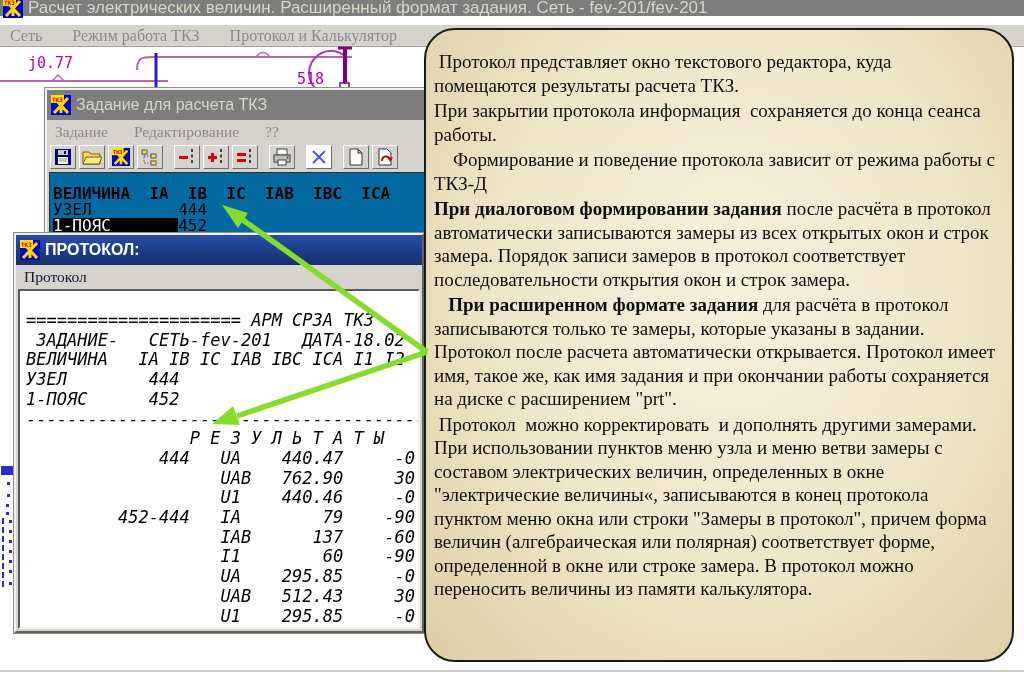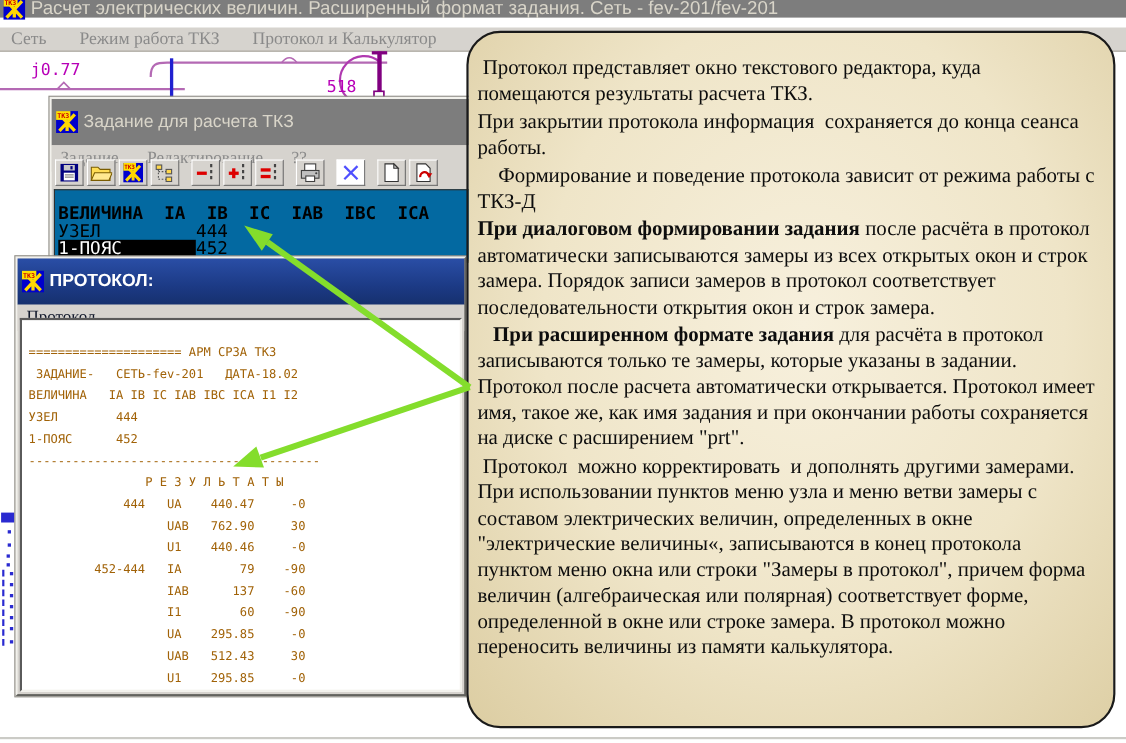--- a/index.html
+++ b/index.html
@@ -9,21 +9,21 @@
 
   
   #main-titlebar{left:0;top:0;width:1024px;height:16px;background:#7d7d7d;display:flex;align-items:center;gap:5px;padding-left:3px;box-sizing:border-box;}
   #main-titlebar .ttl{color:#d9d5c9;font-size:17px;white-space:nowrap;}
   #main-menubar{left:0;top:25px;width:1024px;height:22px;background:#d6d3ce;border-bottom:1px solid #a8a49c;display:flex;align-items:center;gap:30px;padding-left:10px;box-sizing:border-box;}
   #main-menubar .mi{color:#8a8a8a;font-size:16px;font-family:"Liberation Serif",serif;white-space:nowrap;}
 
   
   .win{position:absolute;background:#d6d3ce;border-top:2px solid #f2f1ec;border-left:2px solid #f2f1ec;
        border-right:2px solid #62625e;border-bottom:2px solid #62625e;outline:1px solid #8f8d86;box-sizing:border-box;}
-  .tbar{height:42px;display:flex;align-items:center;gap:5px;padding:0 4px;}
+  .tbar{height:30px;display:flex;align-items:center;gap:5px;padding:0 4px;}
   .tbar.gray{background:#7d7d7d;}
   .tbar.blue{background:linear-gradient(180deg,#2a4ea6 0%,#1c3a85 60%,#16306e 100%);}
   .tbar .ttl{font-size:16px;white-space:nowrap;}
   .tbar.gray .ttl{color:#d9d5c9;}
   .tbar.blue .ttl{color:#ffffff;font-weight:bold;}
   .menurow{height:24px;display:flex;align-items:center;gap:26px;padding-left:8px;background:#d6d3ce;}
   .menurow .mi{color:#8a8a8a;font-size:15.5px;font-family:"Liberation Serif",serif;white-space:nowrap;}
   .menurow .mi.dark{color:#0f172a;}
 
   
@@ -34,21 +34,21 @@
   .tsep{width:5px;}
   #task-table{position:absolute;left:2px;right:2px;top:82px;bottom:0;background:#0369a1;border:1px solid #303030;border-bottom:none;padding:13px 0 0 3px;box-sizing:border-box;}
   .tline{font-family:"DejaVu Sans Mono",monospace;font-size:16px;line-height:16px;white-space:pre;color:#000;}
   .tline .lab{display:inline-block;width:13ch;}
   .tline .lab.hl{background:#000;color:#fff;}
 
   
   #protocol-client{position:absolute;left:2px;right:2px;top:54px;bottom:2px;background:#ffffff;
       border-top:2px solid #5a5a5a;border-left:2px solid #5a5a5a;border-right:2px solid #f2f1ec;border-bottom:2px solid #f2f1ec;
       padding:20px 0 0 6px;box-sizing:border-box;overflow:hidden;}
-  .pline{font-family:"DejaVu Sans Mono",monospace;font-size:11px;line-height:19.7px;white-space:pre;color:#a16207;}
+  .pline{font-family:"DejaVu Sans Mono",monospace;font-size:17px;line-height:19.7px;white-space:pre;color:#000000;font-style:italic;}
 
   
   #balloon{left:424px;top:28px;width:590px;height:634px;border:2px solid #1a1a1a;border-radius:31px;
       background:radial-gradient(ellipse at 52% 42%, #f7f0dd 0%, #efe5c8 55%, #dccda2 100%);box-sizing:border-box;z-index:40;}
   #balloon-text{position:absolute;left:8px;top:20px;width:562px;color:#0d0d0d;
       font-family:"Liberation Serif",serif;font-size:19px;line-height:23.5px;}
   .bpar{margin:0 0 2px 0;white-space:pre-wrap;}
 
   #bottom-line{left:0;top:670px;width:1024px;height:2px;background:#cbcbc6;z-index:5;}
   svg text{font-family:"DejaVu Sans Mono",monospace;}

